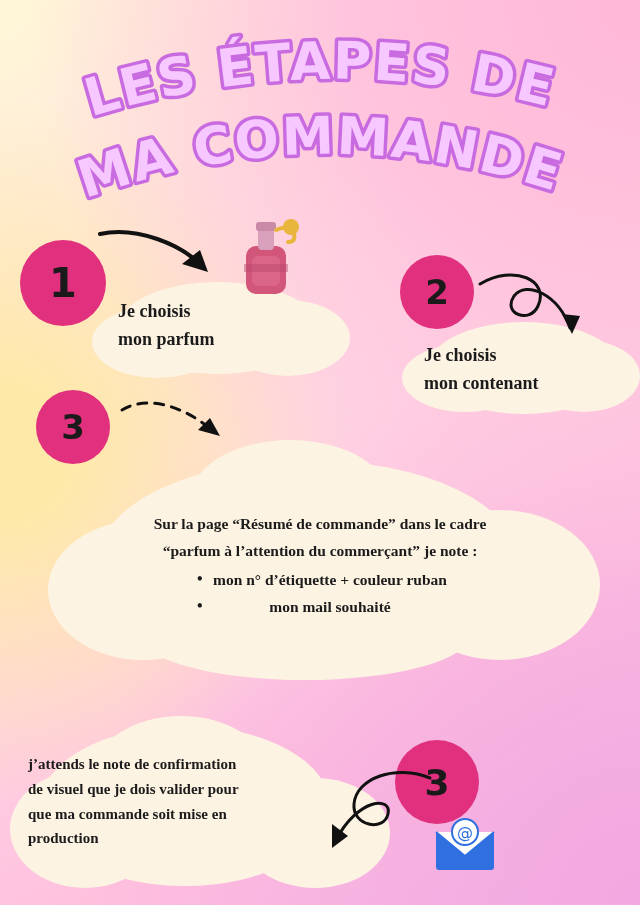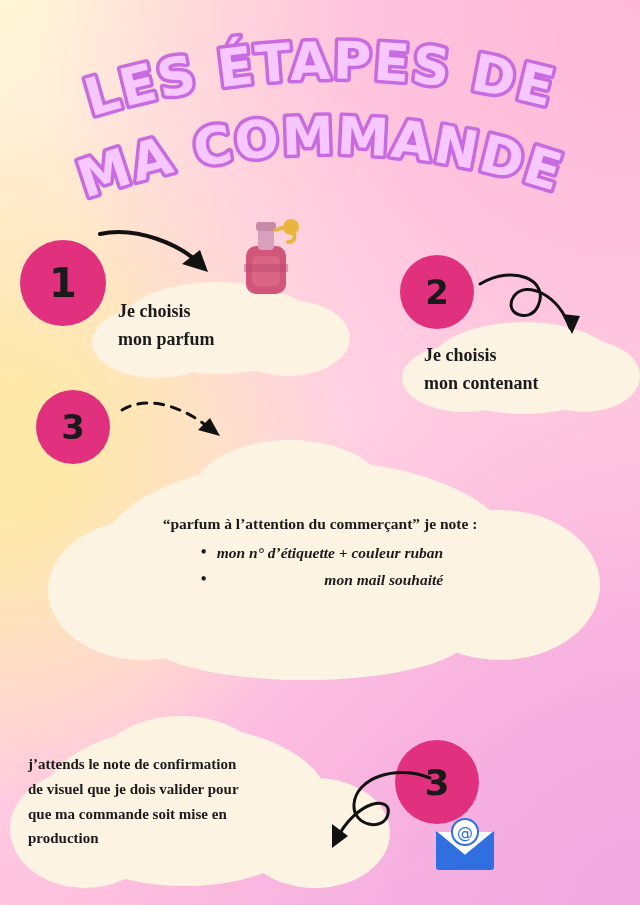--- a/index.html
+++ b/index.html
@@ -77,23 +77,22 @@
   .t1 { left: 118px; top: 298px; width: 210px; font-size: 18px; }
   .t2 { left: 424px; top: 342px; width: 208px; font-size: 18px; }
   .t3 {
     left: 95px; top: 510px; width: 450px; font-size: 15.5px;
     text-align: center; line-height: 1.75;
   }
   .t3 ul {
     margin: 2px 0 0 0;
     padding: 0;
     list-style: none;
-    text-align: right;
+    text-align: center;
     display: inline-block;
-    font-style: italic;
   }
   .t3 li { position: relative; padding-left: 20px; }
   .t3 li::before {
     content: "\2022";
     position: absolute;
     left: 4px;
     top: -1px;
     font-size: 16px;
   }
   .t4 { left: 28px; top: 752px; width: 290px; font-size: 15px; line-height: 1.65; }
@@ -190,20 +189,21 @@
   <div>Je choisis</div>
   <div>mon parfum</div>
 </div>
 
 <div class="step-text t2">
   <div>Je choisis</div>
   <div>mon contenant</div>
 </div>
 
 <div class="step-text t3">
+  <div>Sur la page “Résumé de commande” dans le cadre</div>
   <div>“parfum à l’attention du commerçant” je note  :</div>
   <ul>
     <li>mon n° d’étiquette + couleur ruban</li>
     <li>mon mail souhaité</li>
   </ul>
 </div>
 
 <div class="step-text t4">
   <div>j’attends le note de confirmation</div>
   <div>de visuel que je dois valider pour</div>

